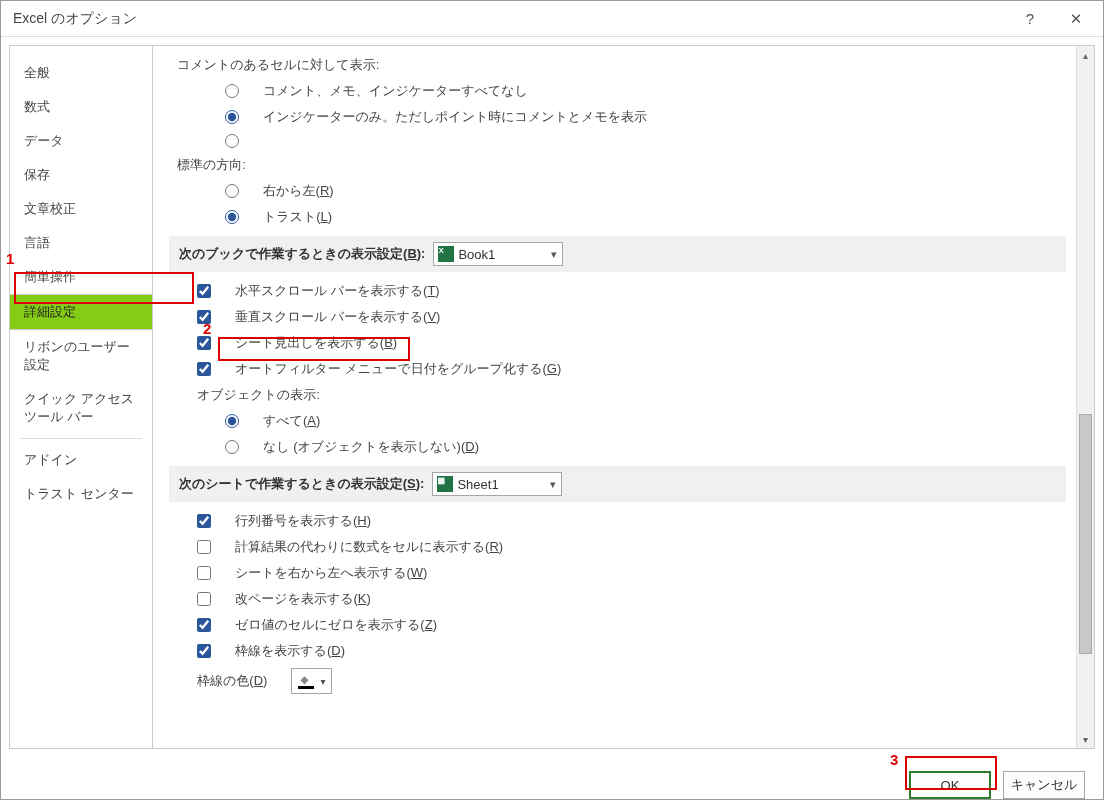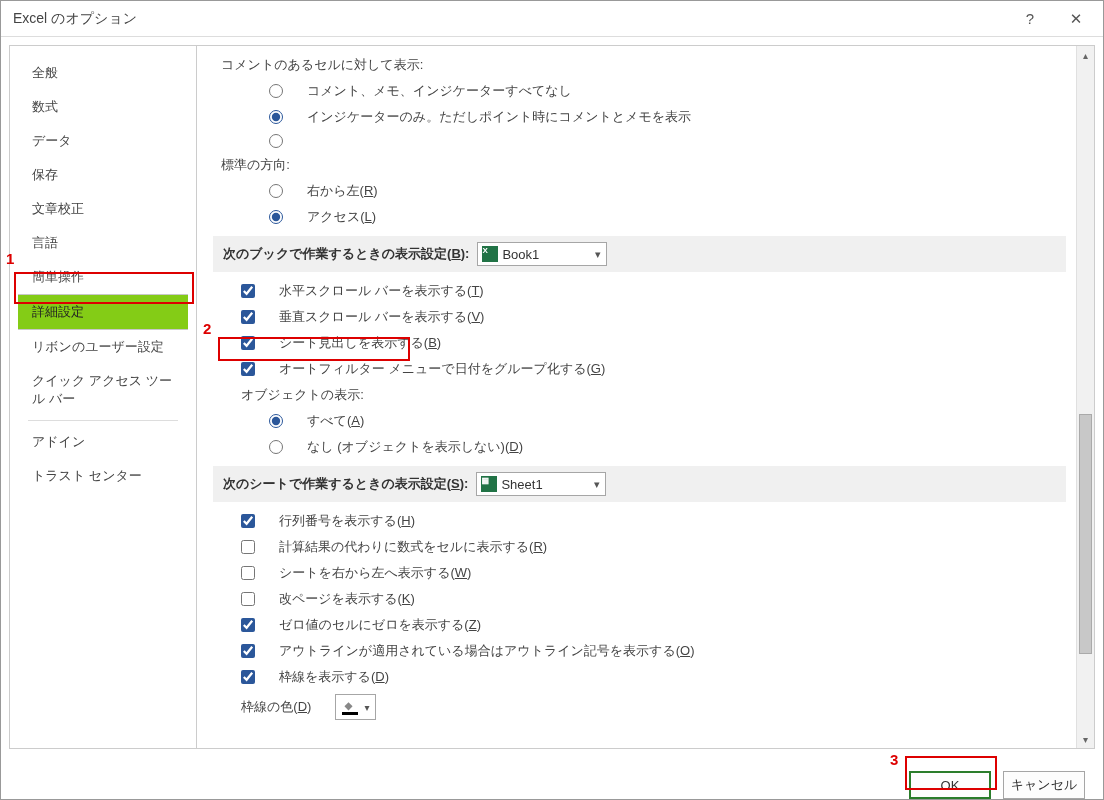--- a/index.html
+++ b/index.html
@@ -2,21 +2,21 @@
 <html><head>
 <meta charset="utf-8">
 <style>
 * { box-sizing: border-box; font-family: "Meiryo UI","Yu Gothic UI","Segoe UI",sans-serif; }
 body { margin:0; background:#fff; width:1104px; height:800px; overflow:hidden; font-size:13px; color:#333; }
 .dlg { width:1104px; height:800px; border:1px solid #999; display:flex; flex-direction:column; background:#fff; }
 .titlebar { height:36px; display:flex; align-items:center; padding:0 4px 0 12px; border-bottom:1px solid #ddd; }
 .titlebar .title { flex:1; font-size:14px; color:#444; }
 .titlebtn { width:46px; height:34px; display:flex; align-items:center; justify-content:center; color:#555; font-size:15px; }
 .body { flex:1; display:flex; padding:8px 8px 0 8px; min-height:0; }
-.sidebar { width:188px; border:1px solid #ccc; background:#fff; padding:10px 8px; }
+.sidebar { width:144px; border:1px solid #ccc; background:#fff; padding:10px 0; }
 .sidebar .item { padding:8px 14px; color:#444; cursor:default; }
 .sidebar .item.selected { background:#84cc16; color:#222; border-top:1px solid #c8c8c8; border-bottom:1px solid #c8c8c8; }
 .sidebar .sep { height:1px; background:#ddd; margin:4px 10px; }
 .main-wrap { flex:1; display:flex; border-top:1px solid #ccc; border-bottom:1px solid #ccc; border-right:1px solid #ccc; min-height:0; }
 .main { flex:1; overflow:hidden; padding:6px 10px 6px 16px; }
 .scroll { width:18px; border-left:1px solid #e0e0e0; display:flex; flex-direction:column; background:#f1f1f1; }
 .scroll .arrow { height:18px; display:flex; align-items:center; justify-content:center; font-size:10px; color:#666; }
 .scroll .track { flex:1; position:relative; }
 .scroll .thumb { position:absolute; left:2px; right:2px; top:350px; height:240px; background:#c8c8c8; border:1px solid #aaa; }
 .section-head { background:#f0f0f0; padding:6px 10px; margin:6px 0; font-size:13px; color:#333; display:flex; align-items:center; gap:8px; }
@@ -83,21 +83,21 @@
             <input type="radio" style="">
           </div>
 
         <div class="section-plain">標準の方向:</div>
         <div class="row ind2">
             <input type="radio" style="">
             <span class="label"><span>右から左(</span><span class="underline">R</span><span>)</span></span>
           </div>
         <div class="row ind2">
             <input type="radio" checked="" style="">
-            <span class="label"><span>アクセス(</span><span class="underline">L</span><span>)</span></span>
+            <span class="label"><span>トラスト(</span><span class="underline">L</span><span>)</span></span>
           </div>
 
         <div class="section-head">
           <span><b><span>次のブックで作業するときの表示設定(</span><span class="underline">B</span><span>):</span></b></span>
           <span class="combo">
               <span class="icon xl-icon">X</span>
               <span>Book1</span>
             </span>
         </div>
         <div class="row">
@@ -148,24 +148,20 @@
         <div class="row">
             <input type="checkbox" style="">
             <span class="label"><span>改ページを表示する(</span><span class="underline">K</span><span>)</span></span>
           </div>
         <div class="row">
             <input type="checkbox" checked="" style="">
             <span class="label"><span>ゼロ値のセルにゼロを表示する(</span><span class="underline">Z</span><span>)</span></span>
           </div>
         <div class="row">
             <input type="checkbox" checked="" style="">
-            <span class="label"><span>アウトラインが適用されている場合はアウトライン記号を表示する(</span><span class="underline">O</span><span>)</span></span>
-          </div>
-        <div class="row">
-            <input type="checkbox" checked="" style="">
             <span class="label"><span>枠線を表示する(</span><span class="underline">D</span><span>)</span></span>
           </div>
         <div class="row">
           <span class="label" style="margin-left:0"><span>枠線の色(</span><span class="underline">D</span><span>)</span></span>
           <span class="color-btn">
             <span class="color-swatch">
                 <svg width="13" height="13" viewBox="0 0 16 16">
                   <path d="M3 9l5-5 5 5-5 5z" fill="#888"></path>
                 </svg>
               </span>

